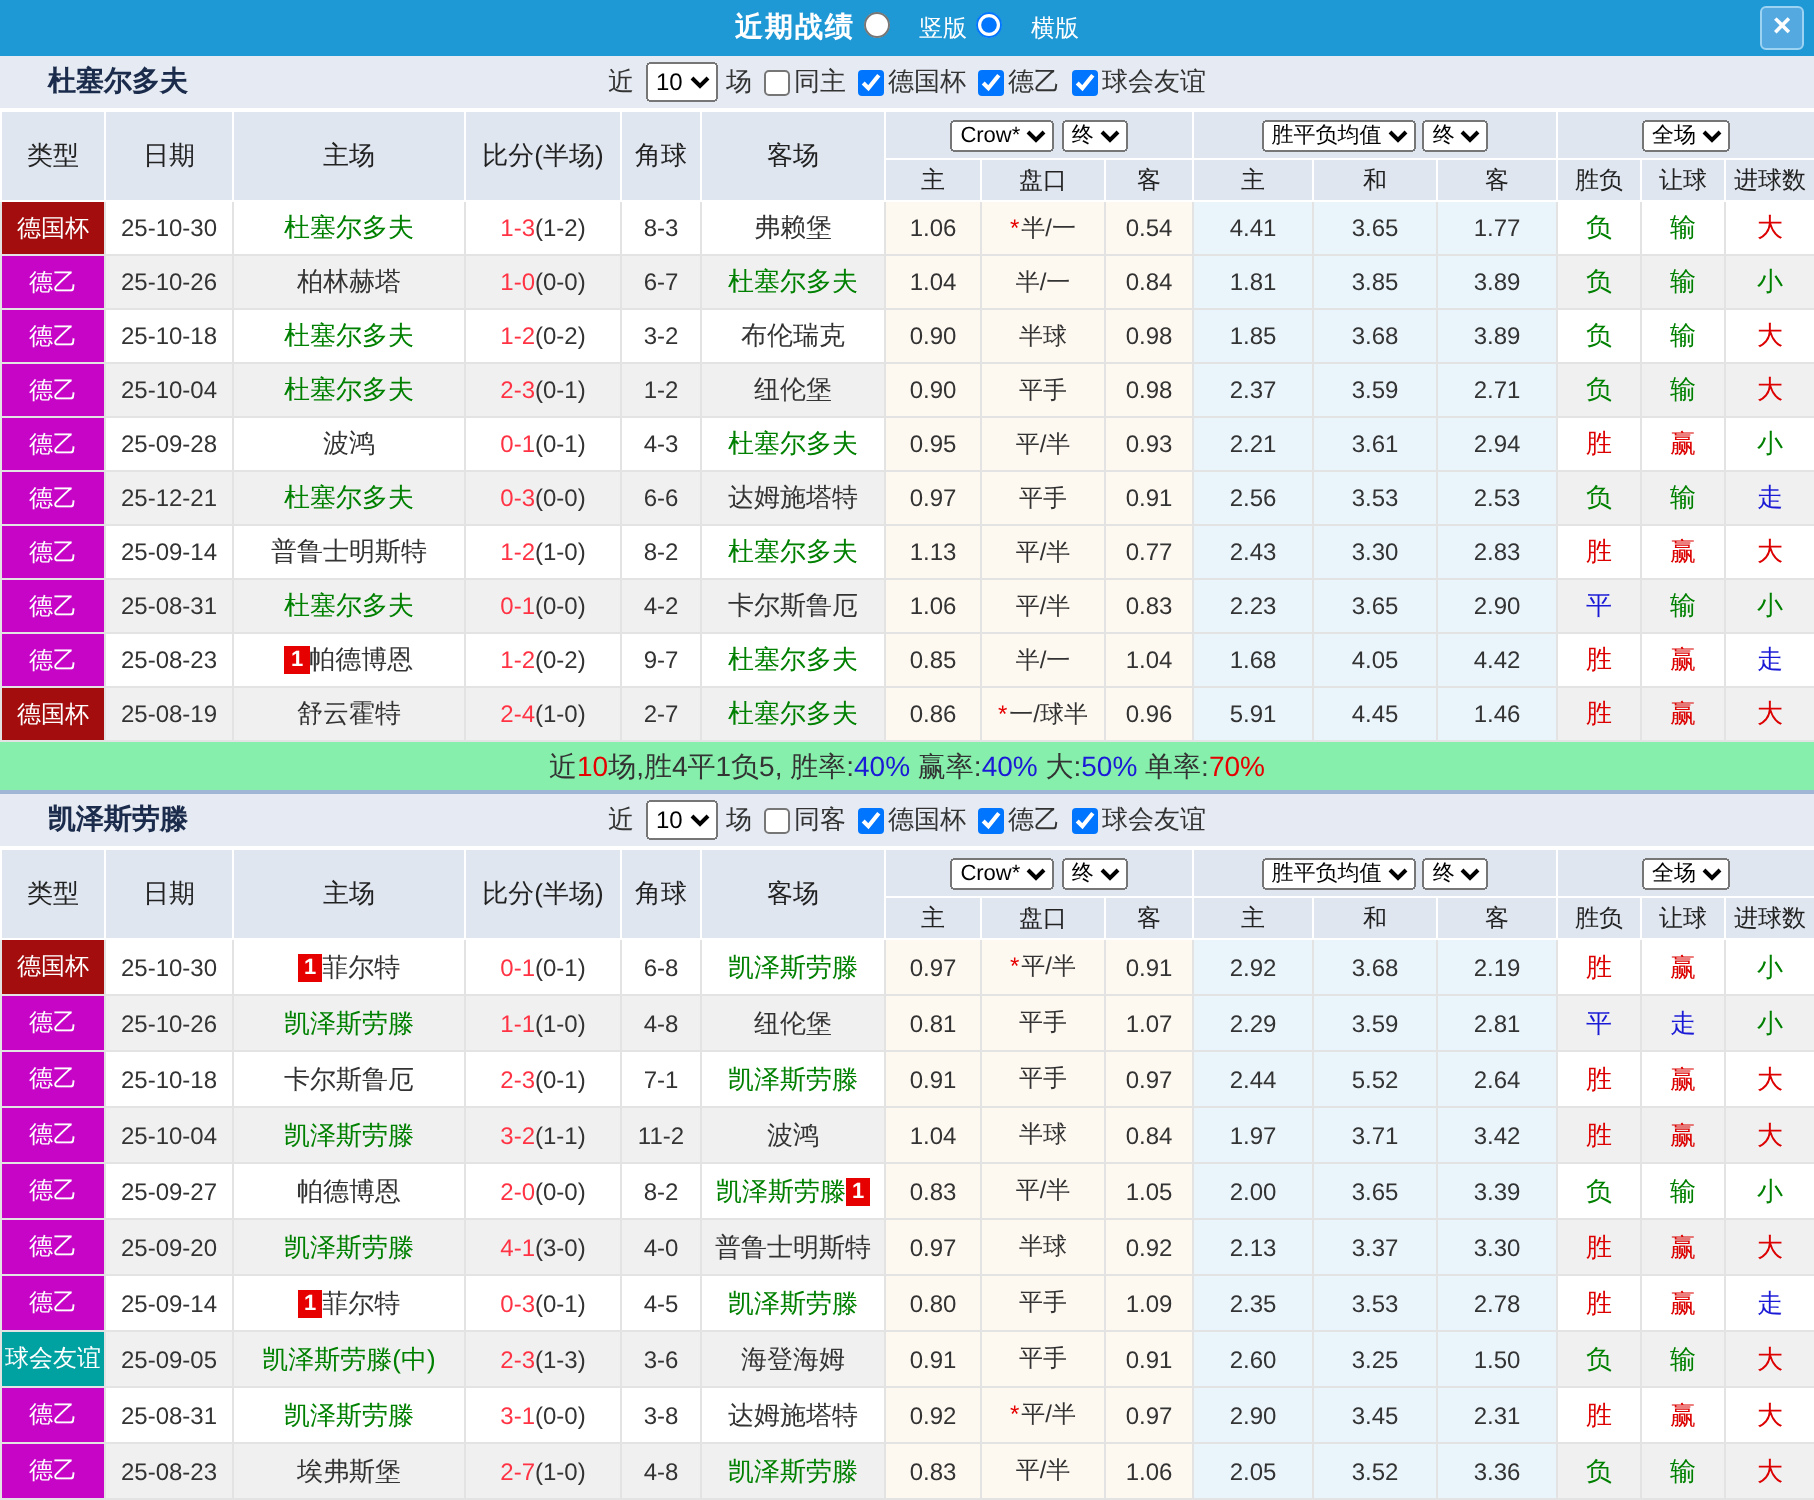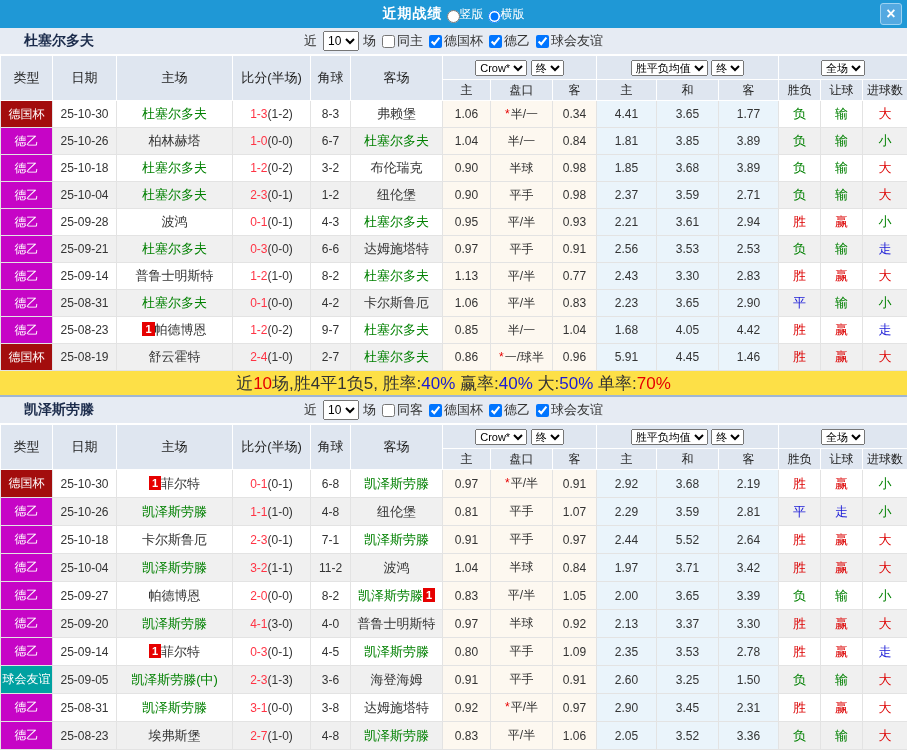--- a/index.html
+++ b/index.html
@@ -6,21 +6,21 @@
   html,body { margin:0; padding:0; }
   body {
     width:907px; height:750px; overflow:hidden; background:#fff;
     font-family:"Liberation Sans","DejaVu Sans",sans-serif; color:#333;
   }
   
   .titlebar { height:28px; background:#1F98D6; position:relative;
     display:flex; align-items:center; justify-content:center; }
   .title-group { display:flex; align-items:center; gap:4px; color:#fff; }
   .dialog-title { font-weight:bold; font-size:14px; letter-spacing:1px; }
-  .radio-label { display:flex; align-items:flex-end; gap:0; font-size:12px; color:#fff; cursor:pointer; }
+  .radio-label { display:flex; align-items:flex-start; gap:15px; font-size:12px; color:#fff; cursor:pointer; }
   .radio-label input { margin:0; width:13px; height:13px; }
   .close-btn { position:absolute; right:5px; top:3px; width:22px; height:22px;
     background:#54A9E1; border:1px solid #9CD2F2; border-radius:3px; color:#fff;
     font-size:16px; font-weight:bold; line-height:18px; text-align:center; padding:0; cursor:pointer; }
   
   .section-header { height:27px; background:#E6EBF3; position:relative;
     display:flex; align-items:center; border-bottom:1px solid #fff; }
   .team-name { position:absolute; left:24px; font-weight:bold; font-size:14px; color:#1B2B4B; }
   .controls { margin:0 auto; display:flex; align-items:center; font-size:13px; color:#333; }
   .controls select { margin:0 4px; font-size:12px; height:20px; }
@@ -43,22 +43,22 @@
   tbody td.euro { background:#EAF4FB; }
   td.league { color:#fff; font-size:12px; }
   td.team, td.outcome { font-size:13px; }
   .tg { color:#008000; }
   .ft { color:#FF3344; }
   .ht { color:#333; }
   .star { color:#E60000; margin-right:1px; }
   .badge1 { display:inline-block; background:#E60000; color:#fff; font-size:11px;
     font-weight:bold; line-height:14px; padding:0 3px; vertical-align:1px; }
   
-  .summary { height:26px; line-height:25px; text-align:center; font-size:17px;
-    background:#fde047; border-bottom:2px solid #9FB6D4; }
+  .summary { height:26px; line-height:25px; text-align:center; font-size:14px;
+    background:#86efac; border-bottom:2px solid #9FB6D4; }
   .sum-dark { color:#333; } .sum-red { color:#E60000; } .sum-blue { color:#1A1AD6; }
 </style>
 </head>
 <body>
 
 <div class="titlebar">
   <div class="title-group">
     <span class="dialog-title">近期战绩</span>
     <label class="radio-label">
       <input type="radio" name="layout-mode" style="">
@@ -150,21 +150,21 @@
     <tbody>
     <tr class="odd">
       <td class="league" style="background:#A30D0D">德国杯</td>
       <td>25-10-30</td>
       <td class="team"><span class="tg">杜塞尔多夫</span></td>
       <td><span class="ft">1-3</span><span class="ht">(1-2)</span></td>
       <td>8-3</td>
       <td class="team"><span class="">弗赖堡</span></td>
       <td class="asian">1.06</td>
       <td class="asian"><span class="star">*</span>半/一</td>
-      <td class="asian">0.34</td>
+      <td class="asian">0.54</td>
       <td class="euro">4.41</td>
       <td class="euro">3.65</td>
       <td class="euro">1.77</td>
       <td class="outcome" style="color:#008000">负</td>
       <td class="outcome" style="color:#008000">输</td>
       <td class="outcome" style="color:#DC0000">大</td>
     </tr>
     <tr class="even">
       <td class="league" style="background:#C605C6">德乙</td>
       <td>25-10-26</td>
@@ -228,21 +228,21 @@
       <td class="asian">0.93</td>
       <td class="euro">2.21</td>
       <td class="euro">3.61</td>
       <td class="euro">2.94</td>
       <td class="outcome" style="color:#DC0000">胜</td>
       <td class="outcome" style="color:#DC0000">赢</td>
       <td class="outcome" style="color:#008000">小</td>
     </tr>
     <tr class="even">
       <td class="league" style="background:#C605C6">德乙</td>
-      <td>25-09-21</td>
+      <td>25-12-21</td>
       <td class="team"><span class="tg">杜塞尔多夫</span></td>
       <td><span class="ft">0-3</span><span class="ht">(0-0)</span></td>
       <td>6-6</td>
       <td class="team"><span class="">达姆施塔特</span></td>
       <td class="asian">0.97</td>
       <td class="asian">平手</td>
       <td class="asian">0.91</td>
       <td class="euro">2.56</td>
       <td class="euro">3.53</td>
       <td class="euro">2.53</td>

